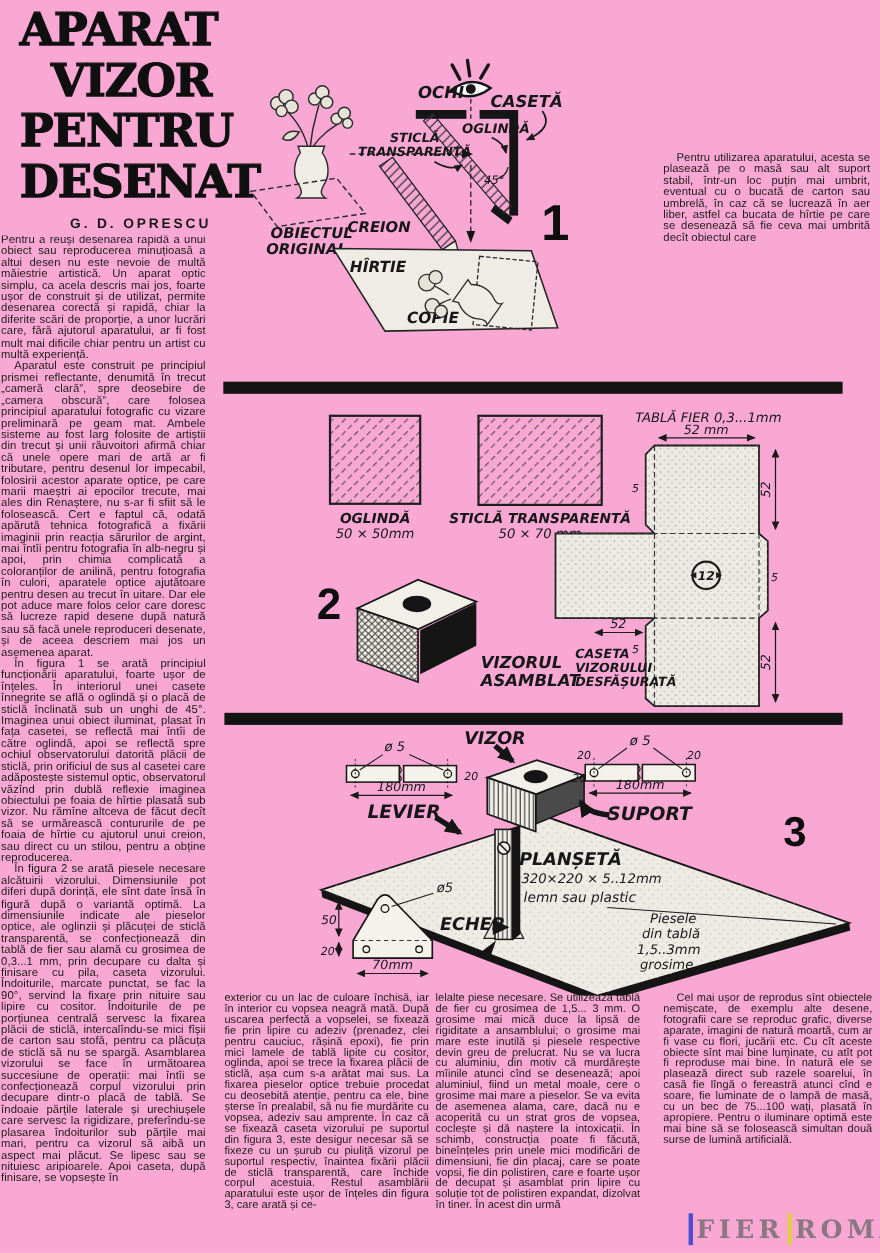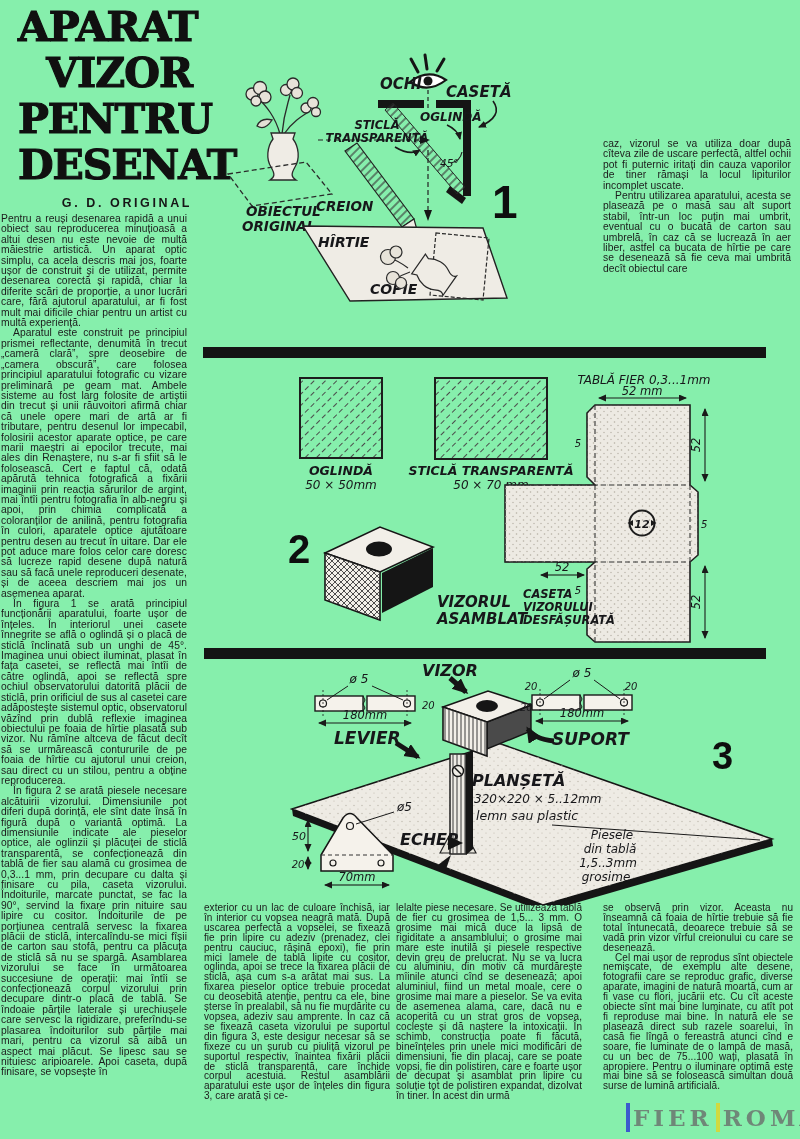--- a/index.html
+++ b/index.html
@@ -1,18 +1,18 @@
 <!DOCTYPE html>
 <html><head>
 <meta charset="utf-8">
 <style>
   html,body { margin:0; padding:0; }
   .page {
     position:relative; width:800px; height:1139px; overflow:hidden;
-    background:#86efac; color:#1b1b1b;
+    background:#f9a8d4; color:#1b1b1b;
     font-family:"Liberation Sans", sans-serif;
   }
   .abs { position:absolute; }
   .title {
     left:18px; top:4px; width:174px; text-align:right;
     font-family:"DejaVu Serif", serif; font-weight:bold;
     font-size:41px; line-height:46px; color:#101010;
     -webkit-text-stroke:1.2px #101010; letter-spacing:-1px; white-space:nowrap;
   }
   .author {
@@ -41,31 +41,30 @@
 <body>
 
 <div class="page">
 
   <div class="abs title">
     <div>APARAT</div>
     <div>VIZOR</div>
     <div>PENTRU</div>
     <div>DESENAT</div>
   </div>
-  <div class="abs author">G. D. ORIGINAL</div>
+  <div class="abs author">G. D. OPRESCU</div>
 
   <div class="abs bodycol" style="left:1px; top:214px; width:186px; height:922px; overflow:hidden">
     <p class="ni">Pentru a reuși desenarea rapidă a unui obiect sau reproducerea minuțioasă a altui desen nu este nevoie de multă măiestrie artistică. Un aparat optic simplu, ca acela descris mai jos, foarte ușor de construit și de utilizat, permite desenarea corectă și rapidă, chiar la diferite scări de proporție, a unor lucrări care, fără ajutorul aparatului, ar fi fost mult mai dificile chiar pentru un artist cu multă experiență.</p>
     <p>Aparatul este construit pe principiul prismei reflectante, denumită în trecut „cameră clară”, spre deosebire de „camera obscură”, care folosea principiul aparatului fotografic cu vizare preliminară pe geam mat. Ambele sisteme au fost larg folosite de artiștii din trecut și unii răuvoitori afirmă chiar că unele opere mari de artă ar fi tributare, pentru desenul lor impecabil, folosirii acestor aparate optice, pe care marii maeștri ai epocilor trecute, mai ales din Renaștere, nu s-ar fi sfiit să le folosească. Cert e faptul că, odată apărută tehnica fotografică a fixării imaginii prin reacția sărurilor de argint, mai întîi pentru fotografia în alb-negru și apoi, prin chimia complicată a coloranților de anilină, pentru fotografia în culori, aparatele optice ajutătoare pentru desen au trecut în uitare. Dar ele pot aduce mare folos celor care doresc să lucreze rapid desene după natură sau să facă unele reproduceri desenate, și de aceea descriem mai jos un asemenea aparat.</p>
     <p>În figura 1 se arată principiul funcționării aparatului, foarte ușor de înțeles. În interiorul unei casete înnegrite se află o oglindă și o placă de sticlă înclinată sub un unghi de 45°. Imaginea unui obiect iluminat, plasat în fața casetei, se reflectă mai întîi de către oglindă, apoi se reflectă spre ochiul observatorului datorită plăcii de sticlă, prin orificiul de sus al casetei care adăpostește sistemul optic, observatorul văzînd prin dublă reflexie imaginea obiectului pe foaia de hîrtie plasată sub vizor. Nu rămîne altceva de făcut decît să se urmărească contururile de pe foaia de hîrtie cu ajutorul unui creion, sau direct cu un stilou, pentru a obține reproducerea.</p>
     <p>În figura 2 se arată piesele necesare alcătuirii vizorului. Dimensiunile pot diferi după dorință, ele sînt date însă în figură după o variantă optimă. La dimensiunile indicate ale pieselor optice, ale oglinzii și plăcuței de sticlă transparentă, se confecționează din tablă de fier sau alamă cu grosimea de 0,3...1 mm, prin decupare cu dalta și finisare cu pila, caseta vizorului. Îndoiturile, marcate punctat, se fac la 90°, servind la fixare prin nituire sau lipire cu cositor. Îndoiturile de pe porțiunea centrală servesc la fixarea plăcii de sticlă, intercalîndu-se mici fîșii de carton sau stofă, pentru ca plăcuța de sticlă să nu se spargă. Asamblarea vizorului se face în următoarea succesiune de operații: mai întîi se confecționează corpul vizorului prin decupare dintr-o placă de tablă. Se îndoaie părțile laterale și urechiușele care servesc la rigidizare, preferîndu-se plasarea îndoiturilor sub părțile mai mari, pentru ca vizorul să aibă un aspect mai plăcut. Se lipesc sau se nituiesc aripioarele. Apoi caseta, după finisare, se vopsește în</p>
   </div>
 
   <div class="abs bodycol" style="left:603px; top:139px; width:188px; height:176px; overflow:hidden">
-    <p class="ni">caz, vizorul se va utiliza doar după cîteva zile de uscare perfectă, altfel ochii pot fi puternic iritați din cauza vaporilor de tiner rămași la locul lipiturilor incomplet uscate.</p>
     <p>Pentru utilizarea aparatului, acesta se plasează pe o masă sau alt suport stabil, într-un loc puțin mai umbrit, eventual cu o bucată de carton sau umbrelă, în caz că se lucrează în aer liber, astfel ca bucata de hîrtie pe care se desenează să fie ceva mai umbrită decît obiectul care</p>
   </div>
 
   <svg class="fig" style="left:200px; top:0; width:600px; height:346px" viewBox="0 0 600 346">
     <defs>
       <pattern id="p1hatch" width="6" height="6" patternUnits="userSpaceOnUse" patternTransform="rotate(45)">
         <line x1="1" y1="0" x2="1" y2="6" stroke="#3c3c3c" stroke-width="1.2"></line>
       </pattern>
       <marker id="m1s" markerWidth="9" markerHeight="8" refX="7" refY="3.5" orient="auto" markerUnits="userSpaceOnUse">
         <path d="M0,0 L8,3.5 L0,7 Z" fill="#1a1a1a"></path>
@@ -363,21 +362,20 @@
     <text class="svgnum" x="512" y="110" font-size="38">3</text>
   </svg>
 
   <div class="abs bodycol smallcol" style="left:204px; top:903px; width:186px; height:236px; overflow:hidden">
     <p class="ni">exterior cu un lac de culoare închisă, iar în interior cu vopsea neagră mată. După uscarea perfectă a vopselei, se fixează fie prin lipire cu adeziv (prenadez, clei pentru cauciuc, rășină epoxi), fie prin mici lamele de tablă lipite cu cositor, oglinda, apoi se trece la fixarea plăcii de sticlă, așa cum s-a arătat mai sus. La fixarea pieselor optice trebuie procedat cu deosebită atenție, pentru ca ele, bine șterse în prealabil, să nu fie murdărite cu vopsea, adeziv sau amprente. În caz că se fixează caseta vizorului pe suportul din figura 3, este desigur necesar să se fixeze cu un șurub cu piuliță vizorul pe suportul respectiv, înaintea fixării plăcii de sticlă transparentă, care închide corpul acestuia. Restul asamblării aparatului este ușor de înțeles din figura 3, care arată și ce-</p>
   </div>
   <div class="abs bodycol smallcol" style="left:396px; top:903px; width:186px; height:236px; overflow:hidden">
     <p class="ni">lelalte piese necesare. Se utilizează tablă de fier cu grosimea de 1,5... 3 mm. O grosime mai mică duce la lipsă de rigiditate a ansamblului; o grosime mai mare este inutilă și piesele respective devin greu de prelucrat. Nu se va lucra cu aluminiu, din motiv că murdărește mîinile atunci cînd se desenează; apoi aluminiul, fiind un metal moale, cere o grosime mai mare a pieselor. Se va evita de asemenea alama, care, dacă nu e acoperită cu un strat gros de vopsea, coclește și dă naștere la intoxicații. În schimb, construcția poate fi făcută, bineînțeles prin unele mici modificări de dimensiuni, fie din placaj, care se poate vopsi, fie din polistiren, care e foarte ușor de decupat și asamblat prin lipire cu soluție tot de polistiren expandat, dizolvat în tiner. În acest din urmă</p>
   </div>
   <div class="abs bodycol smallcol" style="left:603px; top:903px; width:190px; height:236px; overflow:hidden">
-    <p class="ni">se observă prin vizor. Aceasta nu înseamnă că foaia de hîrtie trebuie să fie total întunecată, deoarece trebuie să se vadă prin vizor vîrful creionului cu care se desenează.</p>
     <p>Cel mai ușor de reprodus sînt obiectele nemișcate, de exemplu alte desene, fotografii care se reproduc grafic, diverse aparate, imagini de natură moartă, cum ar fi vase cu flori, jucării etc. Cu cît aceste obiecte sînt mai bine luminate, cu atît pot fi reproduse mai bine. În natură ele se plasează direct sub razele soarelui, în casă fie lîngă o fereastră atunci cînd e soare, fie luminate de o lampă de masă, cu un bec de 75...100 wați, plasată în apropiere. Pentru o iluminare optimă este mai bine să se folosească simultan două surse de lumină artificială.</p>
   </div>
 
   <div class="watermark">
     <div class="wm-bar" style="background:#2f3fd2"></div>
     <span class="wm-text">FIER</span>
     <div class="wm-bar" style="background:#ddd52e"></div>
     <span class="wm-text">ROMANIA</span>
 
   </div>

